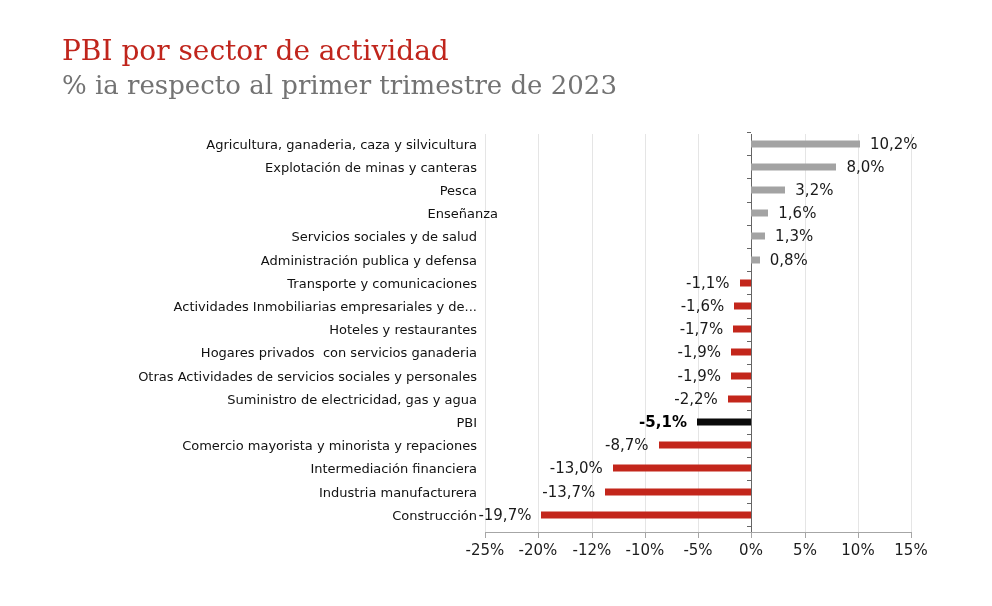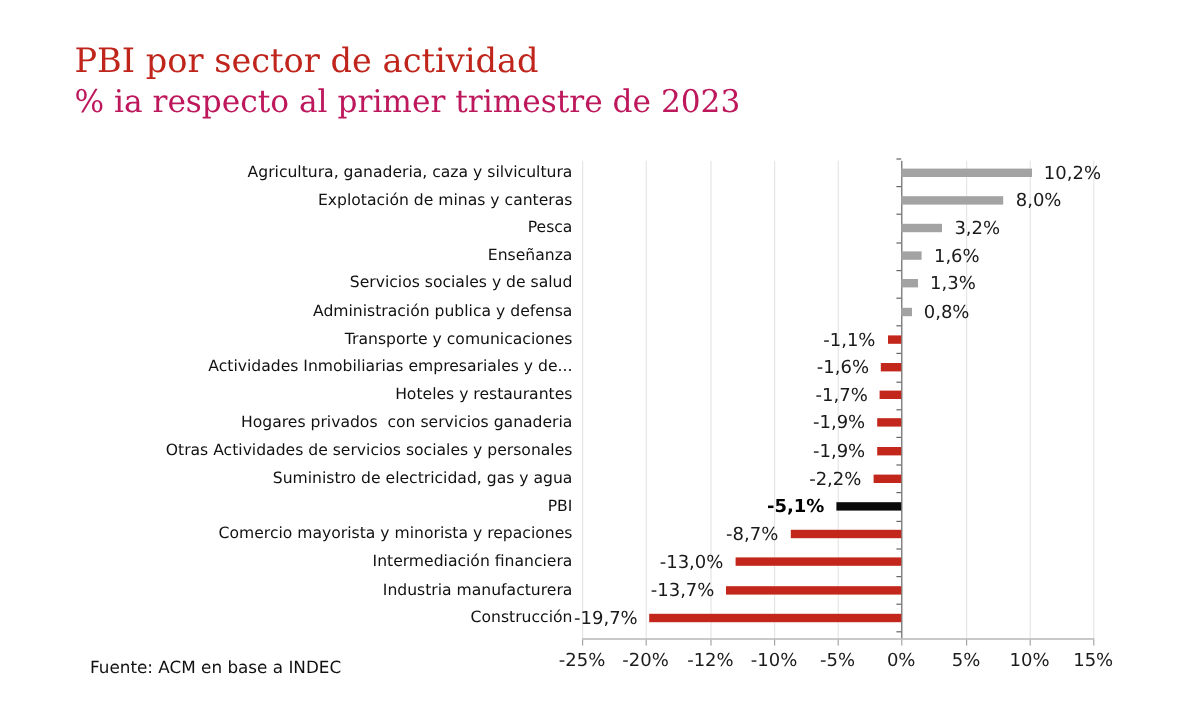--- a/index.html
+++ b/index.html
@@ -37,21 +37,21 @@
     position:absolute;transform:translateY(-50%);
     font-size:15px;color:#1a1a1a;white-space:nowrap;
   }
   .val.hl{font-weight:bold;color:#000000;}
 </style>
 </head>
 <body>
 
 <div class="canvas">
   <div class="title" style="color: rgb(192, 37, 28);">PBI por sector de actividad</div>
-  <div class="subtitle" style="color: #be185d;">% ia respecto al primer trimestre de 2023</div>
+  <div class="subtitle" style="color: #737373;">% ia respecto al primer trimestre de 2023</div>
   <div class="plot" id="plot">
       <div class="gridline" style="left: 485px; top: 134px; height: 398px; background: rgb(229, 229, 229);"></div>
       <div class="gridline" style="left: 538.25px; top: 134px; height: 398px; background: rgb(229, 229, 229);"></div>
       <div class="gridline" style="left: 591.5px; top: 134px; height: 398px; background: rgb(229, 229, 229);"></div>
       <div class="gridline" style="left: 644.75px; top: 134px; height: 398px; background: rgb(229, 229, 229);"></div>
       <div class="gridline" style="left: 698px; top: 134px; height: 398px; background: rgb(229, 229, 229);"></div>
       <div class="gridline" style="left: 804.5px; top: 134px; height: 398px; background: rgb(229, 229, 229);"></div>
       <div class="gridline" style="left: 857.75px; top: 134px; height: 398px; background: rgb(229, 229, 229);"></div>
       <div class="gridline" style="left: 911px; top: 134px; height: 398px; background: rgb(229, 229, 229);"></div>
       <div class="zero-axis" style="left: 751px; top: 134px; height: 398px; background: rgb(102, 102, 102);"></div>
@@ -94,21 +94,21 @@
       <div class="xticklabel" style="left: 911px;">15%</div>
       <div class="cat" style="right: 515px; top: 143.5px;">Agricultura, ganaderia, caza y silvicultura</div>
       <div class="bar" style="left: 751.25px; width: 108.63px; top: 143.5px; background: rgb(163, 163, 163);"></div>
       <div class="val" style="top: 143.5px; left: 869.88px;">10,2%</div>
       <div class="cat" style="right: 515px; top: 166.7px;">Explotación de minas y canteras</div>
       <div class="bar" style="left: 751.25px; width: 85.2px; top: 166.7px; background: rgb(163, 163, 163);"></div>
       <div class="val" style="top: 166.7px; left: 846.45px;">8,0%</div>
       <div class="cat" style="right: 515px; top: 189.9px;">Pesca</div>
       <div class="bar" style="left: 751.25px; width: 34.08px; top: 189.9px; background: rgb(163, 163, 163);"></div>
       <div class="val" style="top: 189.9px; left: 795.33px;">3,2%</div>
-      <div class="cat" style="right: 515px; top: 213.1px; margin-left: 19px;">Enseñanza</div>
+      <div class="cat" style="right: 494px; top: 213.1px; margin-left: 19px;">Enseñanza</div>
       <div class="bar" style="left: 751.25px; width: 17.04px; top: 213.1px; background: rgb(163, 163, 163);"></div>
       <div class="val" style="top: 213.1px; left: 778.29px;">1,6%</div>
       <div class="cat" style="right: 515px; top: 236.3px;">Servicios sociales y de salud</div>
       <div class="bar" style="left: 751.25px; width: 13.845px; top: 236.3px; background: rgb(163, 163, 163);"></div>
       <div class="val" style="top: 236.3px; left: 775.095px;">1,3%</div>
       <div class="cat" style="right: 515px; top: 259.5px;">Administración publica y defensa</div>
       <div class="bar" style="left: 751.25px; width: 8.52px; top: 259.5px; background: rgb(163, 163, 163);"></div>
       <div class="val" style="top: 259.5px; left: 769.77px;">0,8%</div>
       <div class="cat" style="right: 515px; top: 282.7px;">Transporte y comunicaciones</div>
       <div class="bar" style="left: 739.535px; width: 11.715px; top: 282.7px; background: rgb(195, 38, 27);"></div>
@@ -137,14 +137,13 @@
       <div class="cat" style="right: 515px; top: 468.3px;">Intermediación financiera</div>
       <div class="bar" style="left: 612.8px; width: 138.45px; top: 468.3px; background: rgb(195, 38, 27);"></div>
       <div class="val" style="top: 468.3px; right: 389.2px;">-13,0%</div>
       <div class="cat" style="right: 515px; top: 491.5px;">Industria manufacturera</div>
       <div class="bar" style="left: 605.345px; width: 145.905px; top: 491.5px; background: rgb(195, 38, 27);"></div>
       <div class="val" style="top: 491.5px; right: 396.655px;">-13,7%</div>
       <div class="cat" style="right: 515px; top: 514.7px;">Construcción</div>
       <div class="bar" style="left: 541.445px; width: 209.805px; top: 514.7px; background: rgb(195, 38, 27);"></div>
       <div class="val" style="top: 514.7px; right: 460.555px;">-19,7%</div>
     </div>
-  <div class="source">Fuente: ACM en base a INDEC</div>
 </div>
 
 </body></html>

